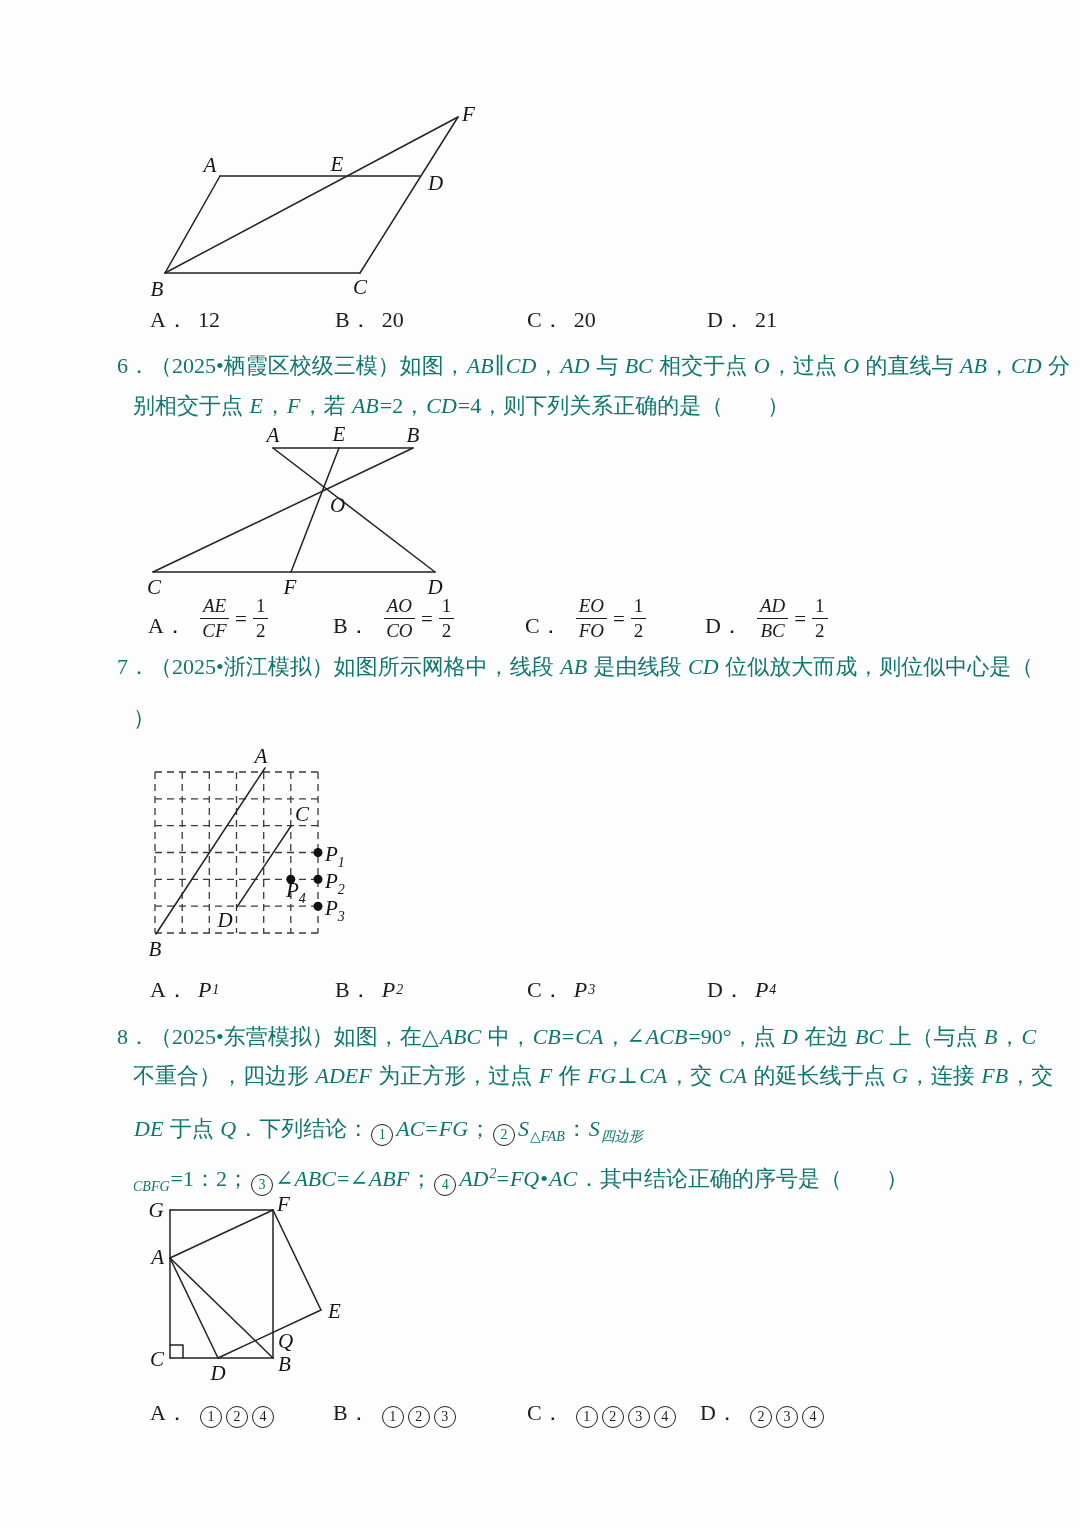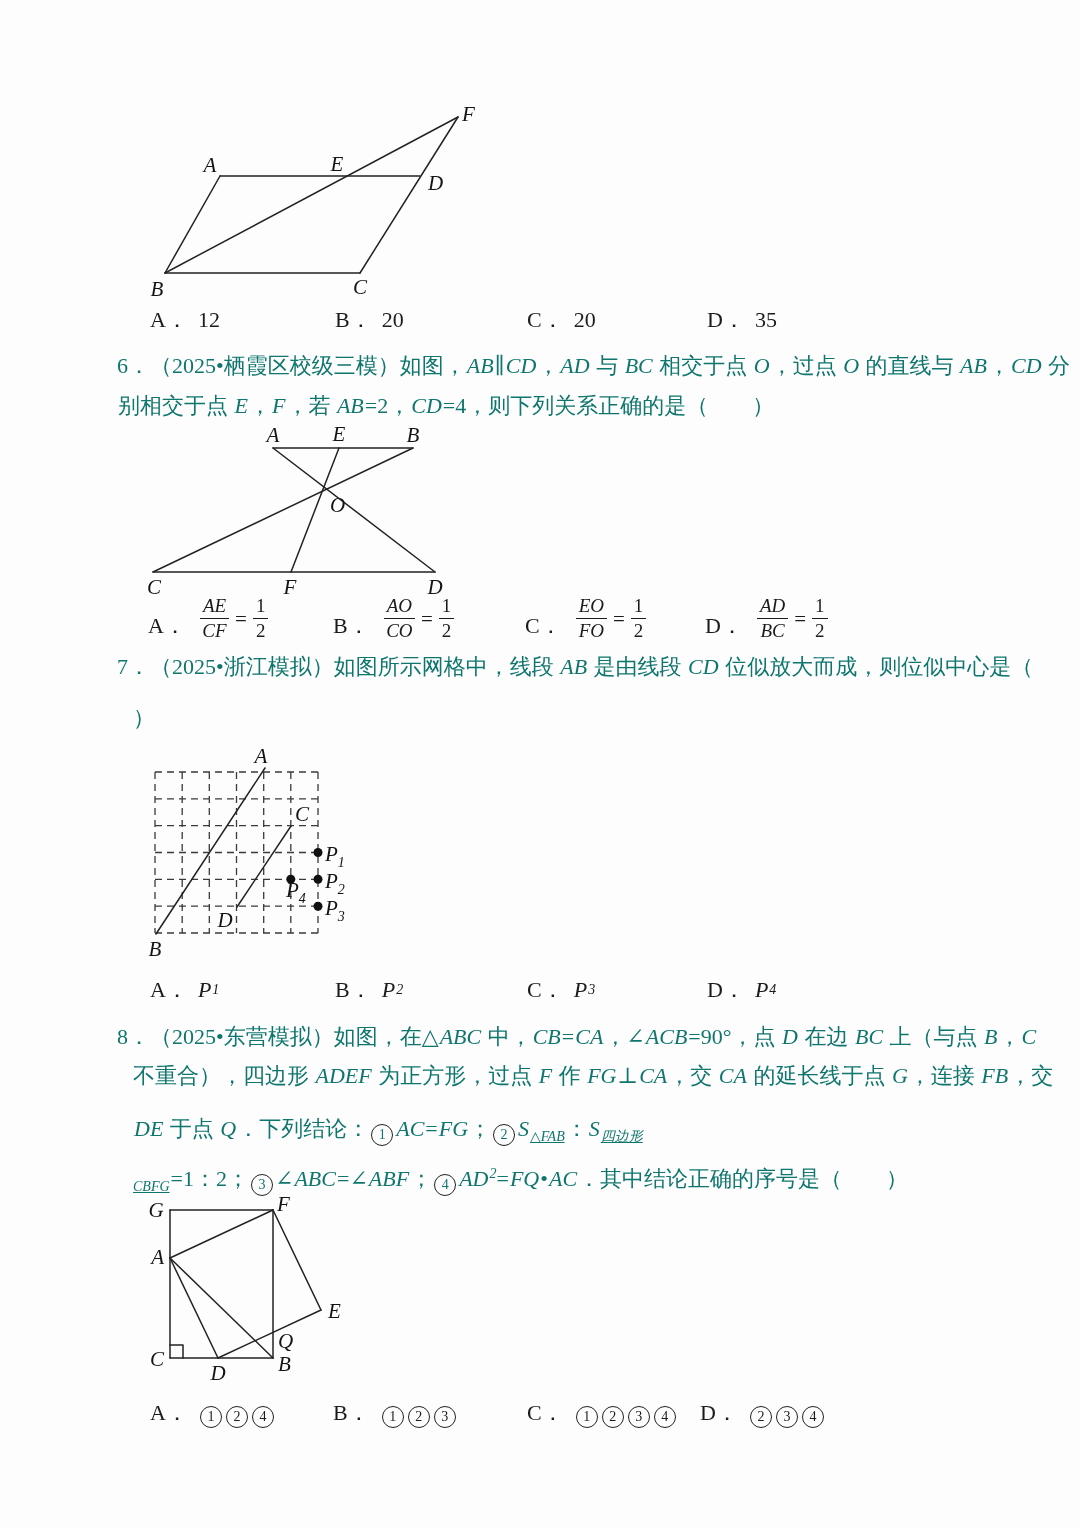--- a/index.html
+++ b/index.html
@@ -13,21 +13,21 @@
   }
   .tl{
     position:absolute;
     white-space:nowrap;
     font-size:22px;
     line-height:30px;
     color:#0f766e;
   }
   .tl .t{font-style:normal;}
   .tl .m{font-style:italic;font-family:"Liberation Serif",serif;padding:0 1px;}
-  .tl .sb{font-size:14px;font-style:italic;vertical-align:-5px;padding-right:1px;text-decoration:underline;}
+  .tl .sb{font-size:14px;font-style:italic;vertical-align:-5px;padding-right:1px;}
   .tl .sp{font-size:14px;font-style:italic;vertical-align:8px;}
   .circ{
     display:inline-block;
     width:20px;height:20px;line-height:20px;
     border:1.6px solid #222;border-radius:50%;
     text-align:center;
     font-size:14px;font-style:normal;
     margin:0 2px;vertical-align:-3px;
     background:transparent;
   }
@@ -95,26 +95,26 @@
     <span class="opt" style="left:335px">
         <span class="lab">B．</span>
         <span class="val">20</span>
       </span>
     <span class="opt" style="left:527px">
         <span class="lab">C．</span>
         <span class="val">20</span>
       </span>
     <span class="opt" style="left:707px">
         <span class="lab">D．</span>
-        <span class="val">35</span>
+        <span class="val">21</span>
       </span>
   </div>
 
   <div class="tl" style="left:117px;top:351px;"><span class="t">6．（2025•栖霞区校级三模）如图，</span><span class="m">AB</span><span class="t">∥</span><span class="m">CD</span><span class="t">，</span><span class="m">AD</span><span class="t"> 与 </span><span class="m">BC</span><span class="t"> 相交于点 </span><span class="m">O</span><span class="t">，过点 </span><span class="m">O</span><span class="t"> 的直线与 </span><span class="m">AB</span><span class="t">，</span><span class="m">CD</span><span class="t"> 分</span></div>
-  <div class="tl" style="left:118px;top:391px;"><span class="t">别相交于点 </span><span class="m">E</span><span class="t">，</span><span class="m">F</span><span class="t">，若 </span><span class="m">AB</span><span class="t">=2，</span><span class="m">CD</span><span class="t">=4，则下列关系正确的是（　　）</span></div>
+  <div class="tl" style="left:133px;top:391px;"><span class="t">别相交于点 </span><span class="m">E</span><span class="t">，</span><span class="m">F</span><span class="t">，若 </span><span class="m">AB</span><span class="t">=2，</span><span class="m">CD</span><span class="t">=4，则下列关系正确的是（　　）</span></div>
 
   <svg style="left:140px;top:420px;" width="320" height="185" viewBox="0 0 320 185">
     <g>
       <line x1="133" y1="28" x2="273" y2="28"></line>
       <line x1="13" y1="152" x2="295" y2="152"></line>
       <line x1="133" y1="28" x2="295" y2="152"></line>
       <line x1="273" y1="28" x2="13" y2="152"></line>
       <line x1="199" y1="28" x2="151" y2="152"></line>
     </g>
     <text x="133" y="22" text-anchor="middle">A</text>

